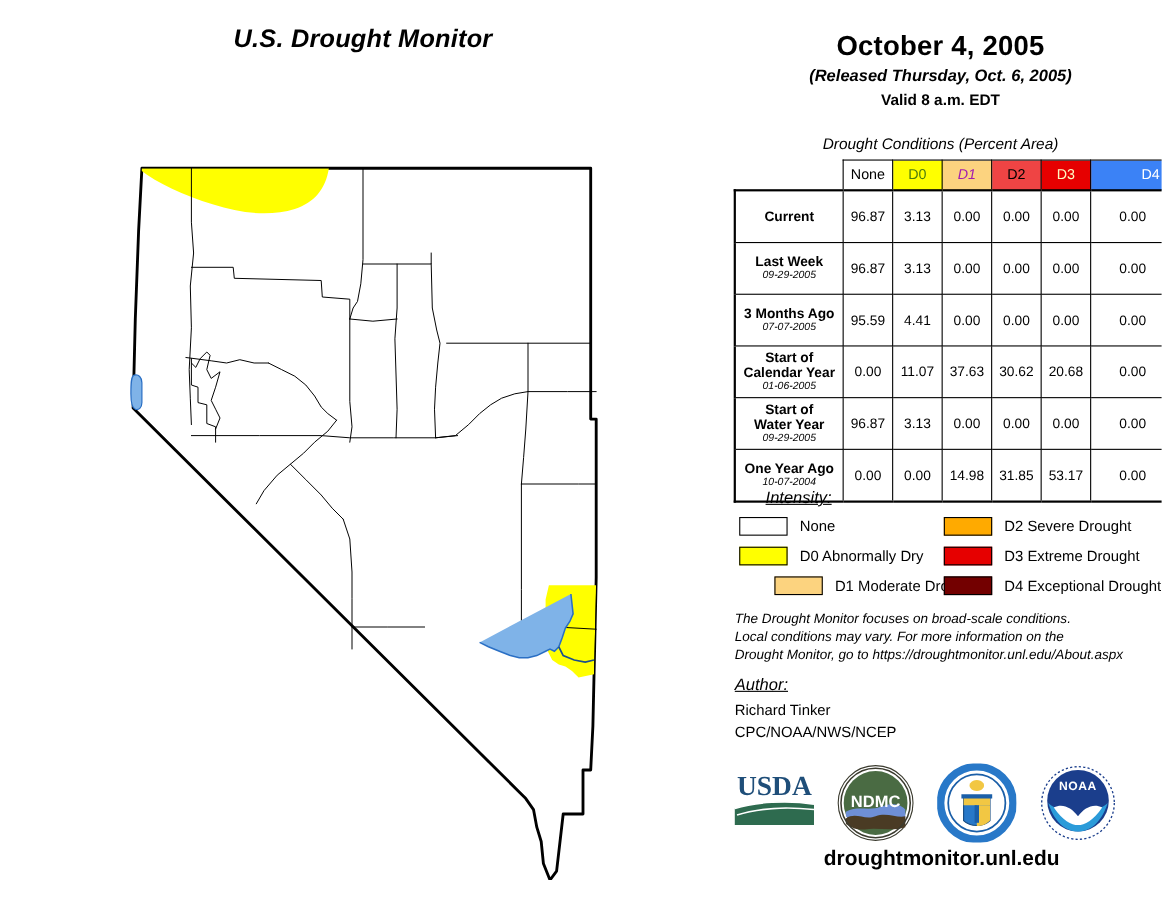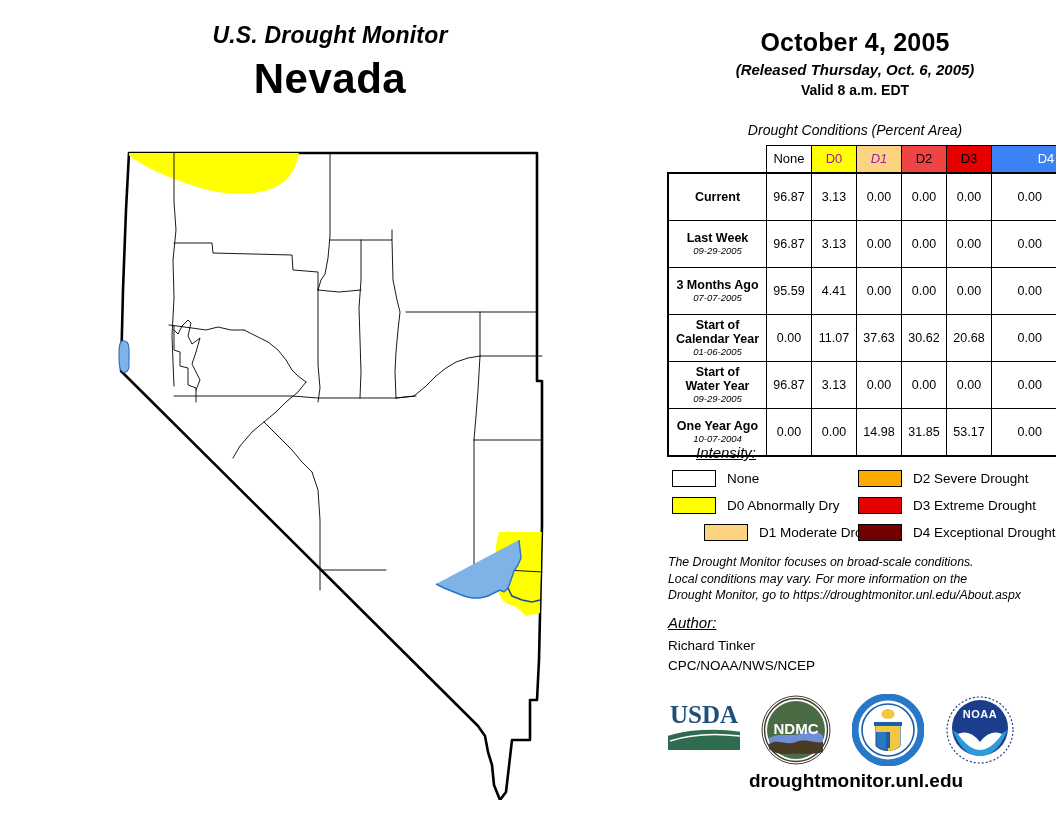--- a/index.html
+++ b/index.html
@@ -56,21 +56,20 @@
   #logos{position:absolute;left:660px;top:692px;width:390px;height:80px;}
   .logo{position:absolute;}
   #site-url{position:absolute;left:666px;top:770px;width:380px;text-align:center;
             font-size:19px;font-weight:bold;}
 </style>
 </head>
 <body>
 
 <div id="title-block">
   <div id="title-main">U.S. Drought Monitor</div>
-  <div id="title-state">Nevada</div>
 </div>
 
 <div id="map-panel">
 <svg id="map-svg" viewBox="0 0 470 660">
 
   <path fill="#FFFFFF" stroke="#000000" stroke-width="2.6" stroke-linejoin="round" d="M 33,13 L 441,13 L 441,241 L 446,241 L 446,385 L 443,520 L 441,560
            L 434,560 L 434,600 L 416,600 L 410,652 L 404,660 L 398,645
            L 396,625 L 392,612 L 389,596 L 382,586 L 376,580
            L 25,231 L 27,150 L 30,70 Z"></path>
 
@@ -144,24 +143,24 @@
   <div id="valid-line">Valid 8 a.m. EDT</div>
 </div>
 
 <div id="table-caption">Drought Conditions (Percent Area)</div>
 
 <table id="cond-table">
   <thead>
     <tr id="thead-row">
       <th class="hdr-blank"></th>
     <th class="catcell" style="background: rgb(255, 255, 255); color: rgb(0, 0, 0); width: 44px;">None</th>
-        <th class="catcell" style="background: rgb(255, 255, 0); color: #a21caf; width: 44px;">D0</th>
+        <th class="catcell" style="background: rgb(255, 255, 0); color: #4d7c0f; width: 44px;">D0</th>
         <th class="catcell" style="background: rgb(252, 211, 127); color: #a21caf; width: 44px; font-style: italic;">D1</th>
         <th class="catcell" style="background: #ef4444; color: rgb(0, 0, 0); width: 44px;">D2</th>
-        <th class="catcell" style="background: rgb(230, 0, 0); color: #000000; width: 44px;">D3</th>
+        <th class="catcell" style="background: rgb(230, 0, 0); color: #fef9c3; width: 44px;">D3</th>
         <th class="catcell" style="background: #3b82f6; color: rgb(255, 255, 255); width: 44px; padding-left: 32px;">D4</th>
       </tr>
   </thead>
   <tbody id="tbody-rows">
       <tr>
         <td class="rowlab"><span>Current</span></td>
         <td class="val">96.87</td>
         <td class="val">3.13</td>
         <td class="val">0.00</td>
         <td class="val">0.00</td>

